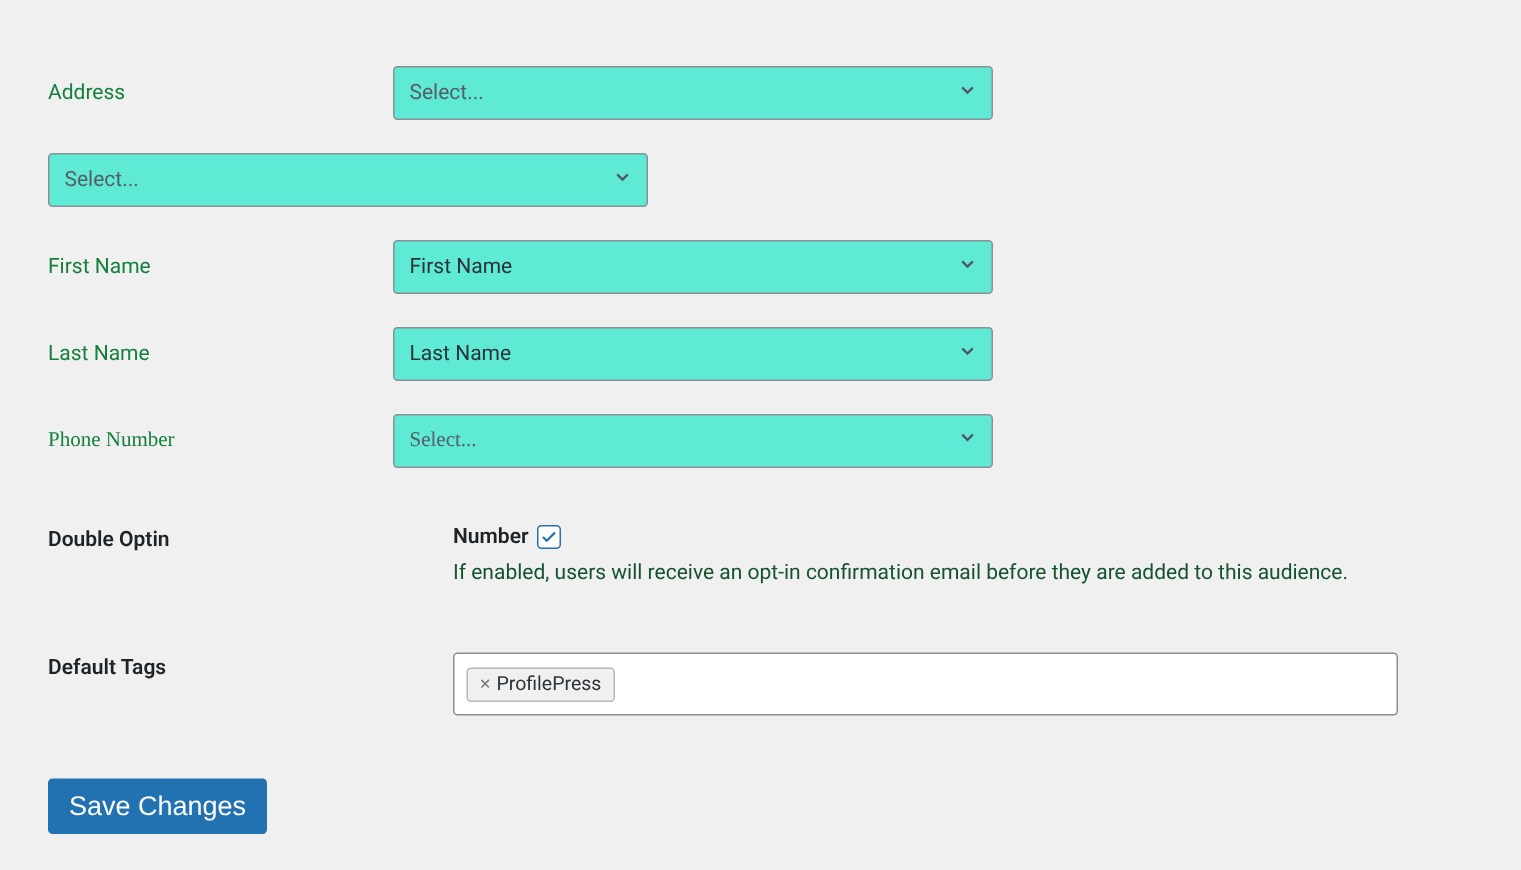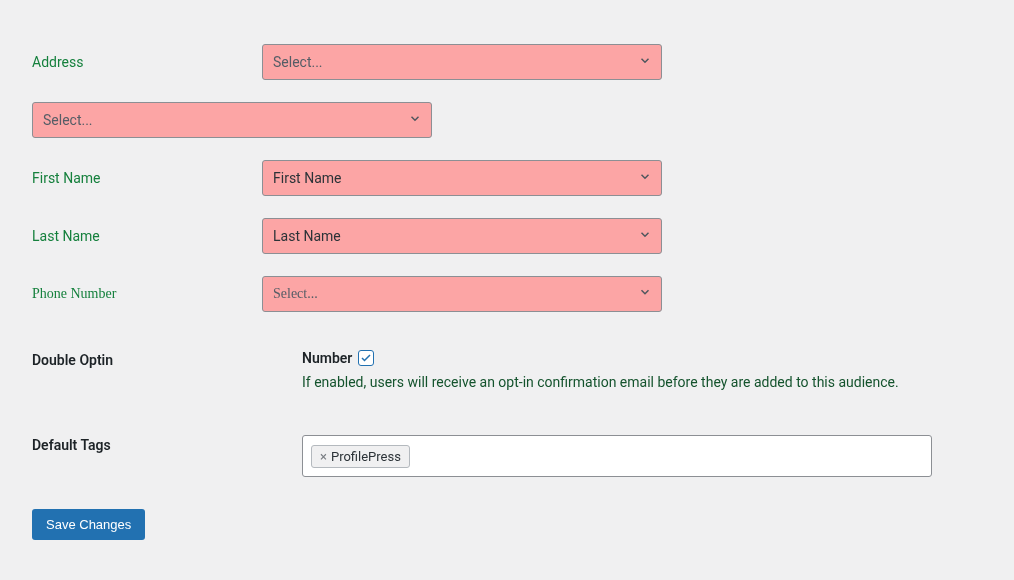--- a/index.html
+++ b/index.html
@@ -50,21 +50,21 @@
     }
     .select-wrap {
       flex: 1;
       max-width: 400px;
       position: relative;
     }
     .select-box {
       width: 100%;
       height: 36px;
       padding: 0 34px 0 10px;
-      background: #fca5a5;
+      background: #5eead4;
       border: 1px solid #8c8f94;
       border-radius: 3px;
       font-size: 14px;
       color: #2c3338;
       display: flex;
       align-items: center;
       cursor: pointer;
     }
     .select-box .placeholder {
       color: #555d66;
@@ -138,35 +138,35 @@
       color: #787c82;
       font-size: 13px;
       line-height: 1;
     }
     .save-button {
       background-color: #2271b1;
       color: #ffffff;
       border: none;
       border-radius: 3px;
       padding: 8px 14px;
-      font-size: 13px;
+      font-size: 18px;
       cursor: pointer;
       margin-top: 22px;
     }
     .map-fields-content {
       padding-top: 14px;
     }
     .section-mapfields {
       margin-bottom: 38px;
     }
     .section-doubleoptin {
       margin-bottom: 42px;
     }
     .section-defaulttags {
-      margin-bottom: 10px;
+      margin-bottom: 20px;
     }
     .tag-section-content {
       flex: 1;
       max-width: 630px;
     }
   </style>
 </head>
 <body>
 
 

